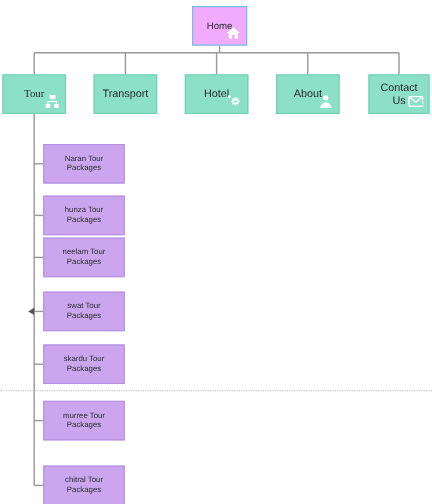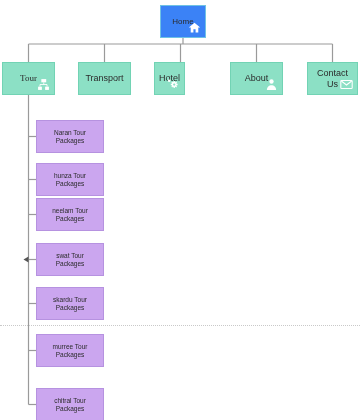--- a/index.html
+++ b/index.html
@@ -30,21 +30,21 @@
   }
   .node .nicon{
     position:absolute;
     right:4px;
     bottom:3px;
     z-index:3;
     line-height:0;
   }
 
   .n-home{
-    background:#3b82f6;
+    background:#f0abfc;
     border:1px solid #6fc2e4;
   }
   .n-home .label{font-size:8px;}
 
   .n-main{
     background:#8ce0c5;
     border:1px solid #72d3b4;
   }
   .n-main .label{font-size:9px;}
 
@@ -97,21 +97,21 @@
       <span class="nicon"><svg width="13" height="13" viewBox="0 0 24 24">
           <rect x="8" y="2" width="9" height="6" fill="#ffffff"></rect>
           <rect x="2" y="16" width="7" height="6" fill="#ffffff"></rect>
           <rect x="15" y="16" width="7" height="6" fill="#ffffff"></rect>
           <path stroke="#ffffff" stroke-width="1.6" fill="none" d="M12.5 8v4M5.5 16v-4h13v4"></path>
         </svg></span>
     </div>
     <div class="node n-main" style="left: 78px; top: 62px; width: 53px; height: 33px;">
       <span class="label">Transport</span>
     </div>
-    <div class="node n-main" style="left: 154px; top: 62px; width: 31px; height: 33px; justify-content: flex-end;">
+    <div class="node n-main" style="left: 154px; top: 62px; width: 53px; height: 33px;">
       <span class="label">Hotel</span>
       <span class="nicon"><svg width="13" height="13" viewBox="0 0 24 24">
           <circle cx="4" cy="5" r="2.3" fill="#ffffff"></circle>
           <path fill="#ffffff" d="M14.5 7.5l1.6.5.9-1.4 1.7 1.7-1.4.9.5 1.6h1.8v2.4h-1.8l-.5 1.6 1.4.9-1.7 1.7-.9-1.4-1.6.5v1.8h-2.4v-1.8l-1.6-.5-.9 1.4-1.7-1.7 1.4-.9-.5-1.6H7v-2.4h1.8l.5-1.6-1.4-.9 1.7-1.7.9 1.4 1.6-.5V5.7h2.4z"></path>
           <circle cx="13.3" cy="12.2" r="2.1" fill="#8ce0c5"></circle>
         </svg></span>
     </div>
     <div class="node n-main" style="left: 230px; top: 62px; width: 53px; height: 33px; justify-content: center;">
       <span class="label">About</span>
       <span class="nicon"><svg width="13" height="13" viewBox="0 0 24 24">

